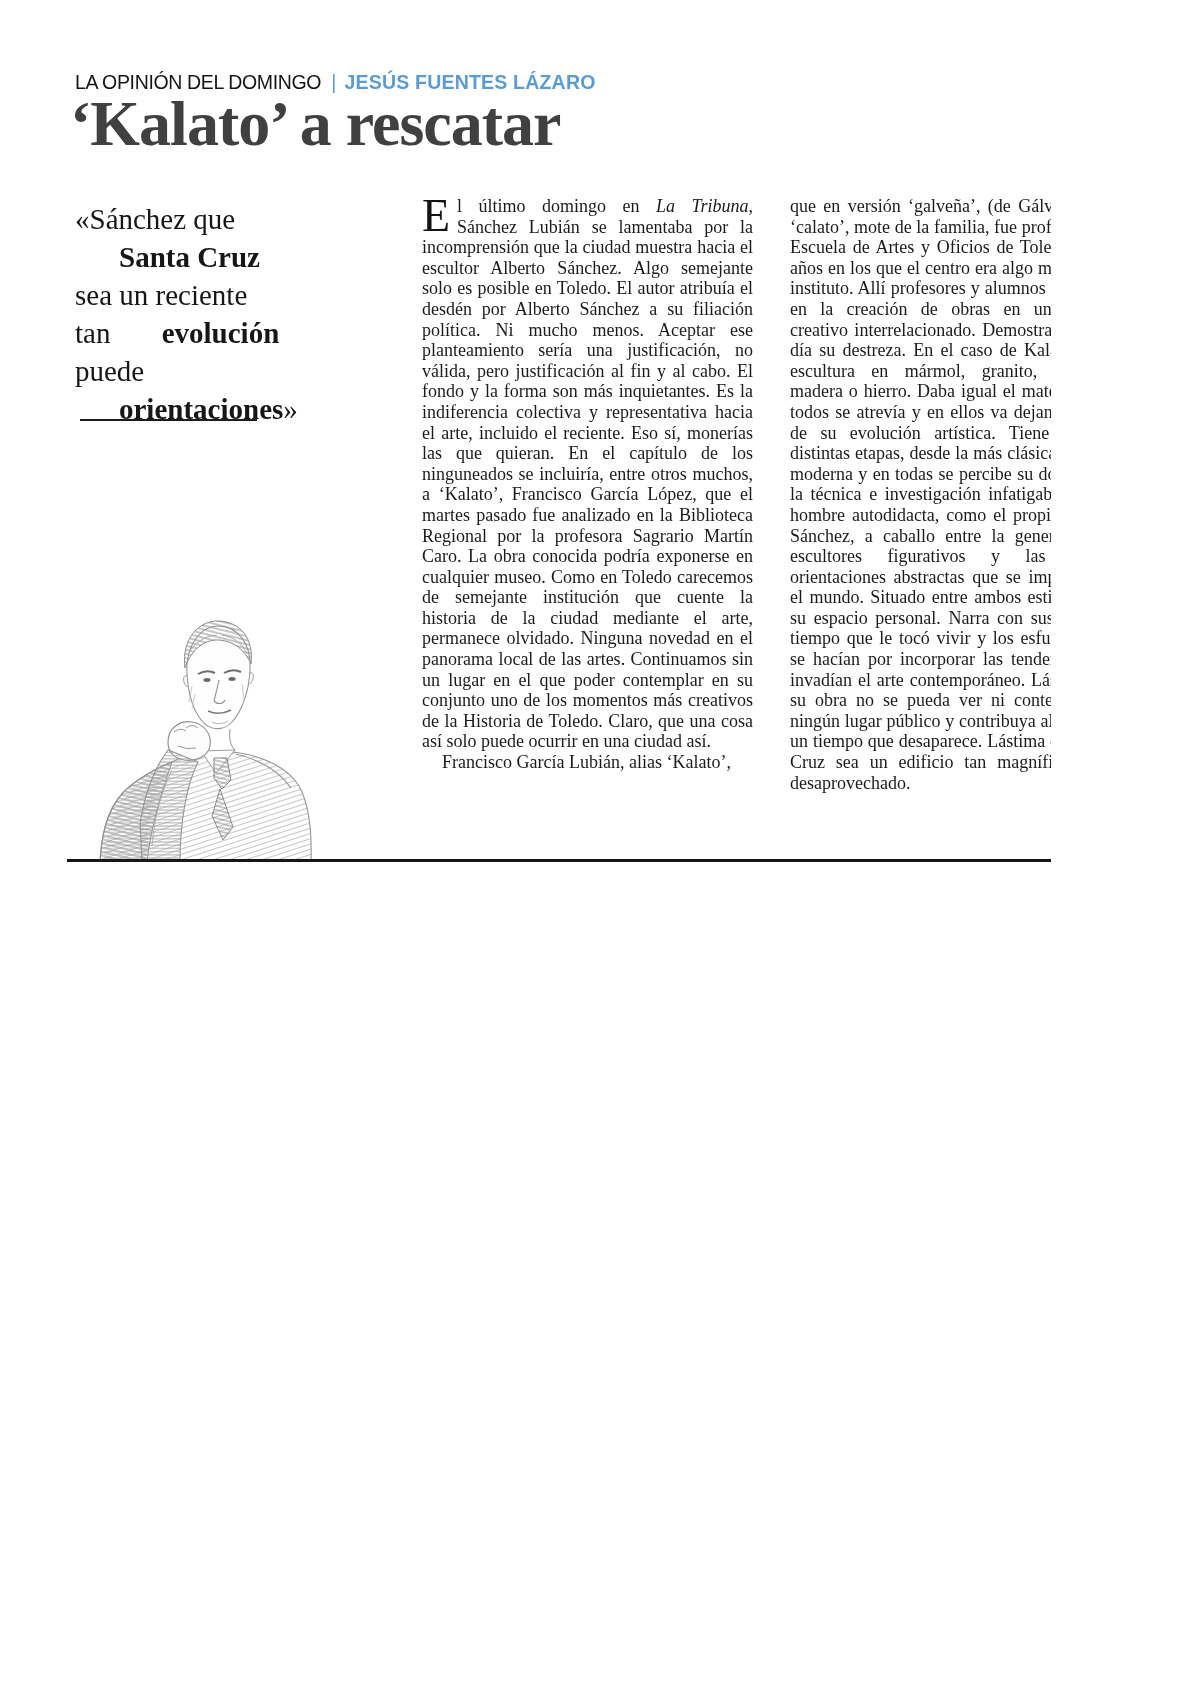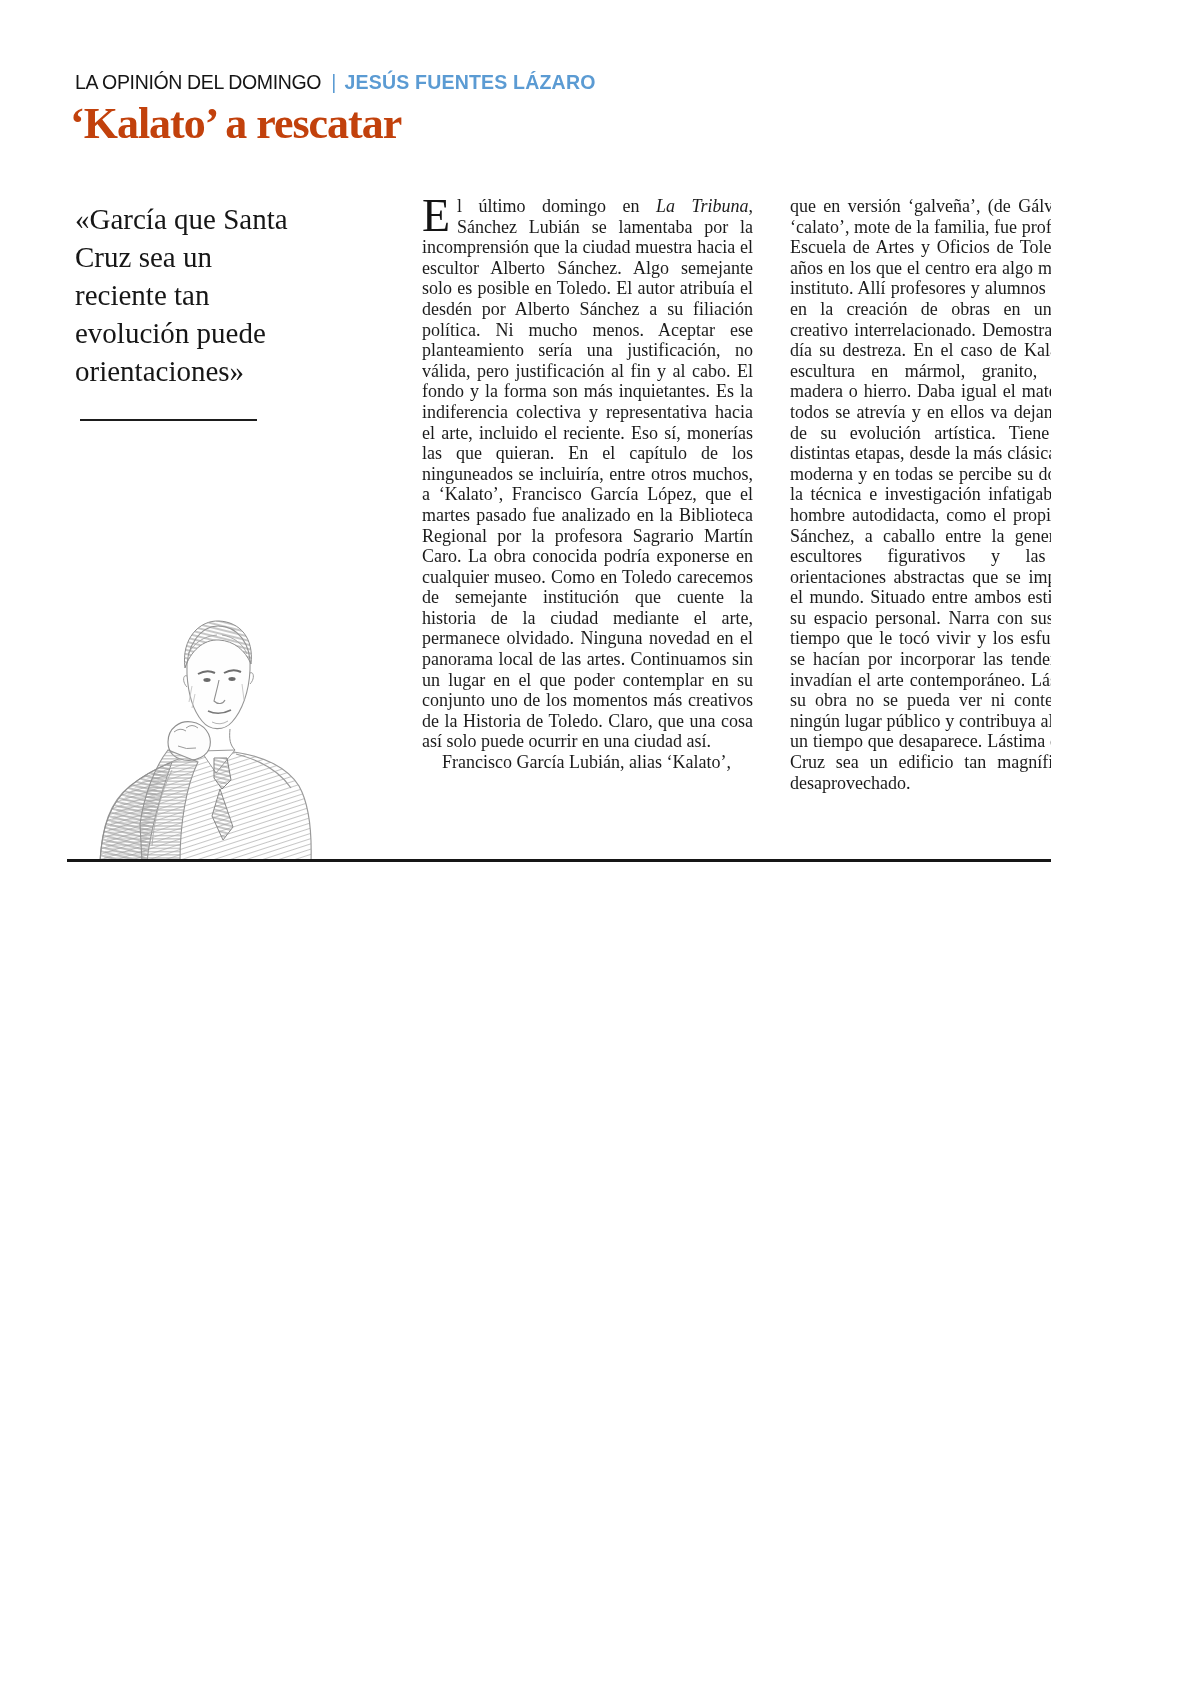--- a/index.html
+++ b/index.html
@@ -36,38 +36,38 @@
     letter-spacing: 0.2px;
   }
 
   
   .headline {
     position: absolute;
     left: 70px;
     top: 92px;
     margin: 0;
     font-family: "Liberation Serif", serif;
-    font-size: 44px;
+    font-size: 64px;
     line-height: 64px;
     font-weight: 700;
     letter-spacing: -1px;
-    color: #c2410c;
+    color: #404040;
   }
 
   
   .pull-quote {
     position: absolute;
     left: 75px;
     top: 200px;
     width: 214px;
     font-size: 29px;
     line-height: 38px;
     color: #161616;
   }
-  .pull-quote strong { font-weight: 400; }
+  .pull-quote strong { font-weight: 700; margin-left: 44px; }
 
   .quote-rule {
     position: absolute;
     left: 80px;
     top: 419px;
     width: 177px;
     height: 2px;
     background: #1d1d1d;
   }
 
@@ -123,21 +123,21 @@
 <body>
 
 <div class="page">
 
   <div class="kicker">
     <span>LA OPINIÓN DEL DOMINGO</span><span class="sep" style="color:#5b9bd3">|</span><span class="author" style="color:#5b9bd3">JESÚS FUENTES LÁZARO</span>
   </div>
 
   <h1 class="headline">‘Kalato’ a rescatar</h1>
 
-  <div class="pull-quote"><span>«García que </span><strong>Santa Cruz</strong><span> sea un reciente tan </span><strong>evolución</strong><span> puede </span><strong>orientaciones</strong><span>»</span>
+  <div class="pull-quote"><span>«Sánchez que </span><strong>Santa Cruz</strong><span> sea un reciente tan </span><strong>evolución</strong><span> puede </span><strong>orientaciones</strong><span>»</span>
   </div>
 
   <div class="quote-rule"></div>
 
   <div class="portrait">
     <svg viewBox="0 0 248 252" xmlns="http://www.w3.org/2000/svg">
       <defs>
         <pattern id="px1" width="3.2" height="3.2" patternUnits="userSpaceOnUse">
           <path d="M0 1.6 H3.2" stroke="#a6a6a6" stroke-width="0.9"></path>
         </pattern>

